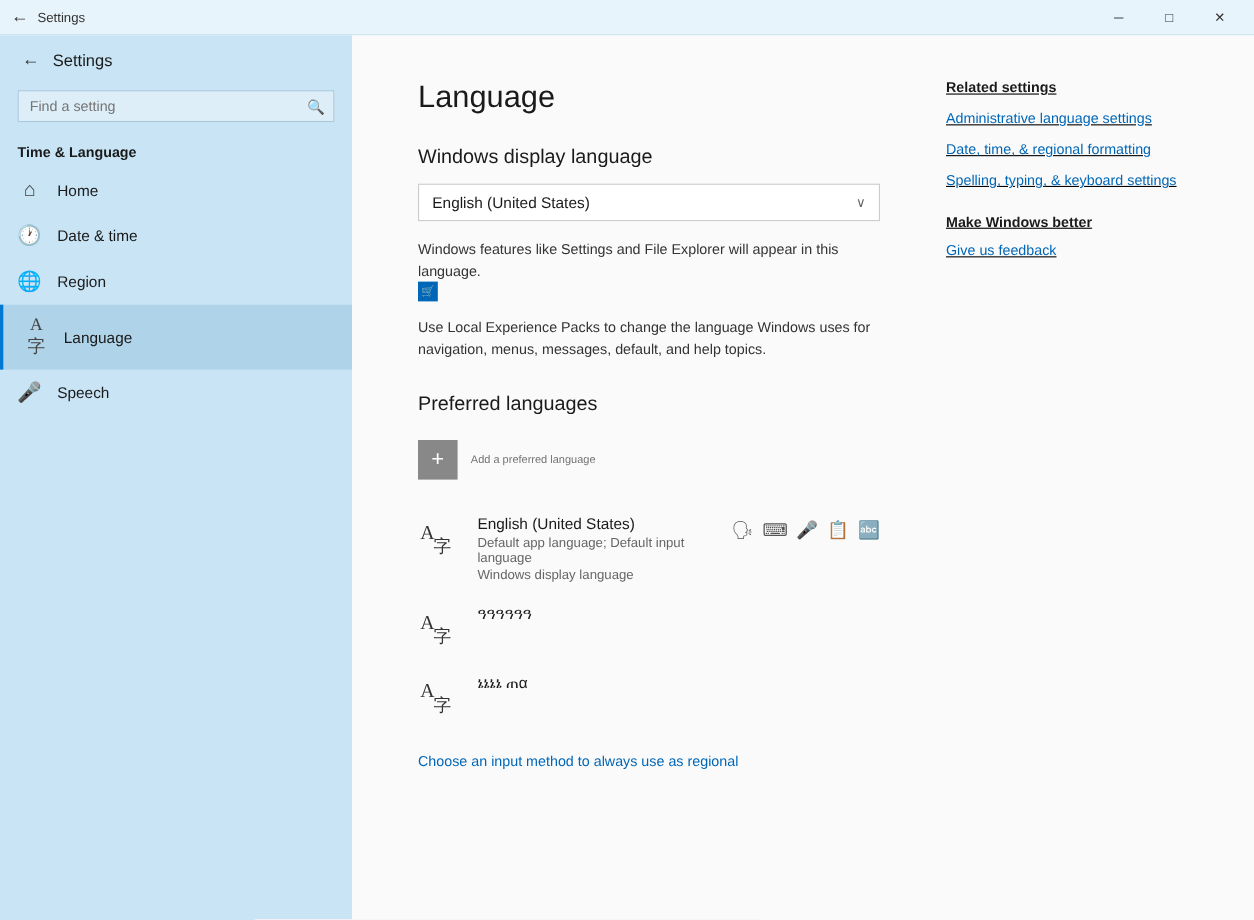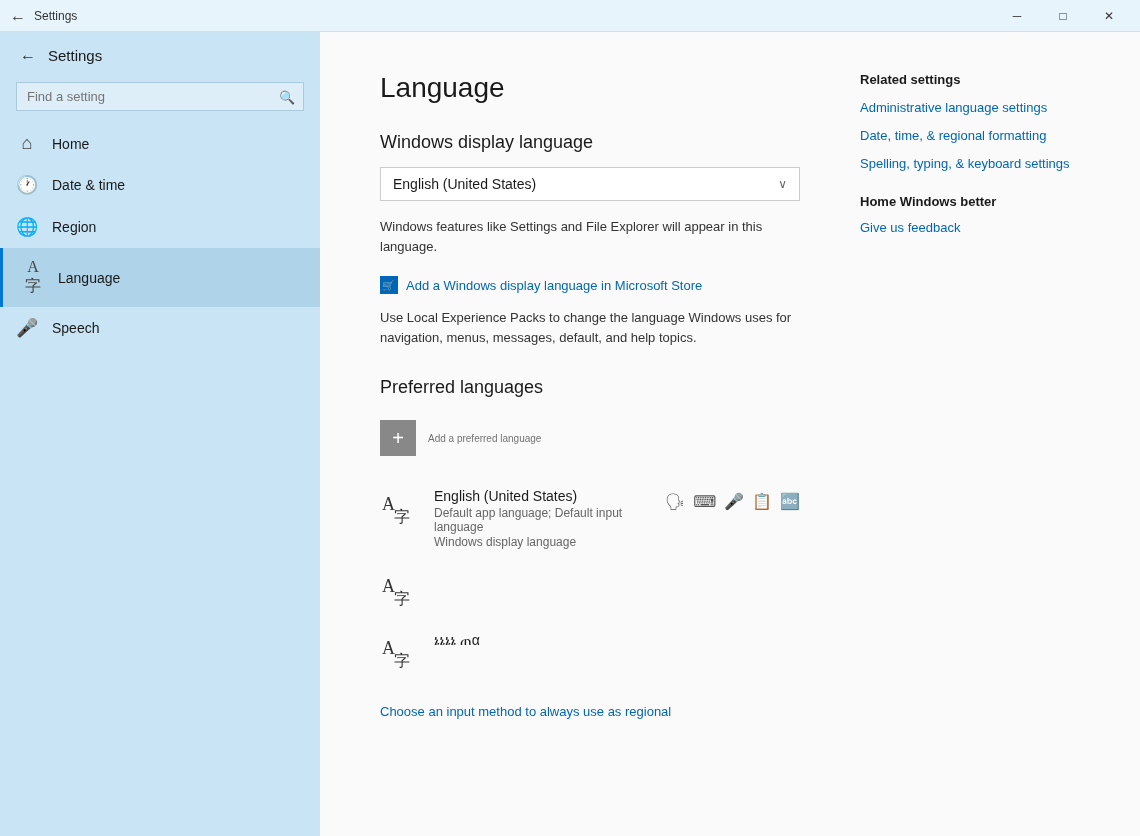--- a/index.html
+++ b/index.html
@@ -48,21 +48,21 @@
     .section-title { font-size: 18px; font-weight: 400; color: #1a1a1a; margin-bottom: 14px; }
 
     
     .dropdown {
       display: flex; align-items: center; justify-content: space-between;
       border: 1px solid #ccc; background: #fff; padding: 8px 12px;
       cursor: pointer; font-size: 14px; color: #1a1a1a; margin-bottom: 16px;
     }
     .dropdown-chevron { font-size: 12px; color: #666; }
 
-    .display-lang-note { font-size: 13px; color: #333; margin-bottom: 20px; line-height: 1.5; }
+    .display-lang-note { font-size: 13px; color: #333; line-height: 1.5; }
 
     .store-link { display: flex; align-items: center; gap: 8px; color: #0067b8; cursor: pointer; text-decoration: none; font-size: 13px; margin-bottom: 14px; }
     .store-icon { width: 18px; height: 18px; background: #0067b8; display: flex; align-items: center; justify-content: center; color: white; font-size: 10px; flex-shrink: 0; }
 
     .store-note { font-size: 13px; color: #333; margin-bottom: 30px; line-height: 1.5; }
 
     
     .preferred-note { font-size: 13px; color: #333; margin-bottom: 20px; line-height: 1.5; }
 
     .add-lang-btn {
@@ -81,21 +81,21 @@
     .lang-icon { width: 42px; height: 42px; flex-shrink: 0; display: flex; align-items: center; justify-content: center; }
     .lang-info { flex: 1; }
     .lang-name { font-size: 14px; color: #1a1a1a; margin-bottom: 2px; }
     .lang-sub { font-size: 12px; color: #666; margin-bottom: 1px; }
     .lang-badges { display: flex; gap: 8px; margin-left: auto; align-items: center; padding-top: 4px; }
     .lang-badge { font-size: 16px; color: #555; }
 
     .bottom-link { color: #0067b8; cursor: pointer; font-size: 13px; margin-top: 16px; display: inline-block; }
 
     
-    .right-panel { width: 220px; flex-shrink: 0; }
+    .right-panel { width: 220px; flex-shrink: 0; text-decoration: underline; }
     .related-title { font-size: 13px; font-weight: 600; color: #1a1a1a; margin-bottom: 12px; }
     .related-link { color: #0067b8; cursor: pointer; font-size: 13px; display: block; margin-bottom: 10px; line-height: 1.4; }
     .divider-section { margin: 20px 0 16px; }
     .question-title { font-size: 13px; font-weight: 600; color: #1a1a1a; margin-bottom: 10px; }
     .make-better-title { font-size: 13px; font-weight: 600; color: #1a1a1a; margin-bottom: 10px; margin-top: 20px; }
   </style>
 </head>
 <body>
 
 <div class="titlebar">
@@ -114,20 +114,21 @@
 
   <div class="sidebar">
     <div class="sidebar-nav-top">
       <button class="back-btn">←</button>
       <span class="sidebar-app-title">Settings</span>
     </div>
     <div class="sidebar-search">
       <input type="text" placeholder="Find a setting" style="">
       <span class="sidebar-search-icon">🔍</span>
     </div>
+    <div class="sidebar-section-label">Time &amp; Language</div>
 
     <div class="sidebar-item">
       <span class="icon">⌂</span>
       <span>Home</span>
     </div>
     <div class="sidebar-item">
       <span class="icon">🕐</span>
       <span>Date &amp; time</span>
     </div>
     <div class="sidebar-item">
@@ -153,21 +154,20 @@
 
       <div class="dropdown">
         <span>English (United States)</span>
         <span class="dropdown-chevron">∨</span>
       </div>
 
       <p class="display-lang-note">Windows features like Settings and File Explorer will appear in this language.</p>
 
       <a class="store-link">
         <span class="store-icon">🛒</span>
-        <span>Add a Windows display language in Microsoft Store</span>
       </a>
 
       <p class="store-note">Use Local Experience Packs to change the language Windows uses for navigation, menus, messages, default, and help topics.</p>
 
       <h2 class="section-title">Preferred languages</h2>
 
 
       
       <div class="add-lang-btn">
         <div class="add-plus">+</div>
@@ -197,20 +197,23 @@
       </div>
 
       
       <div class="lang-item">
         <div class="lang-icon">
           <svg width="42" height="42" viewBox="0 0 42 42" fill="none">
             <text x="2" y="22" font-size="18" fill="#333" font-family="serif">A</text>
             <text x="14" y="34" font-size="16" fill="#333" font-family="sans-serif">字</text>
           </svg>
         </div>
+        <div class="lang-info">
+          <div class="lang-name">ዓዓዓዓዓዓ</div>
+        </div>
       </div>
 
       
       <div class="lang-item">
         <div class="lang-icon">
           <svg width="42" height="42" viewBox="0 0 42 42" fill="none">
             <text x="2" y="22" font-size="18" fill="#333" font-family="serif">A</text>
             <text x="14" y="34" font-size="16" fill="#333" font-family="sans-serif">字</text>
           </svg>
         </div>
@@ -222,18 +225,18 @@
       <a class="bottom-link">Choose an input method to always use as regional</a>
     </div>
 
     <div class="right-panel">
       <div class="related-title">Related settings</div>
       <a class="related-link">Administrative language settings</a>
       <a class="related-link">Date, time, &amp; regional formatting</a>
       <a class="related-link">Spelling, typing, &amp; keyboard settings</a>
 
 
-      <div class="make-better-title">Home Windows better</div>
+      <div class="make-better-title">Make Windows better</div>
       <a class="related-link">Give us feedback</a>
     </div>
 
   </div>
 </div>
 
 </body></html>

